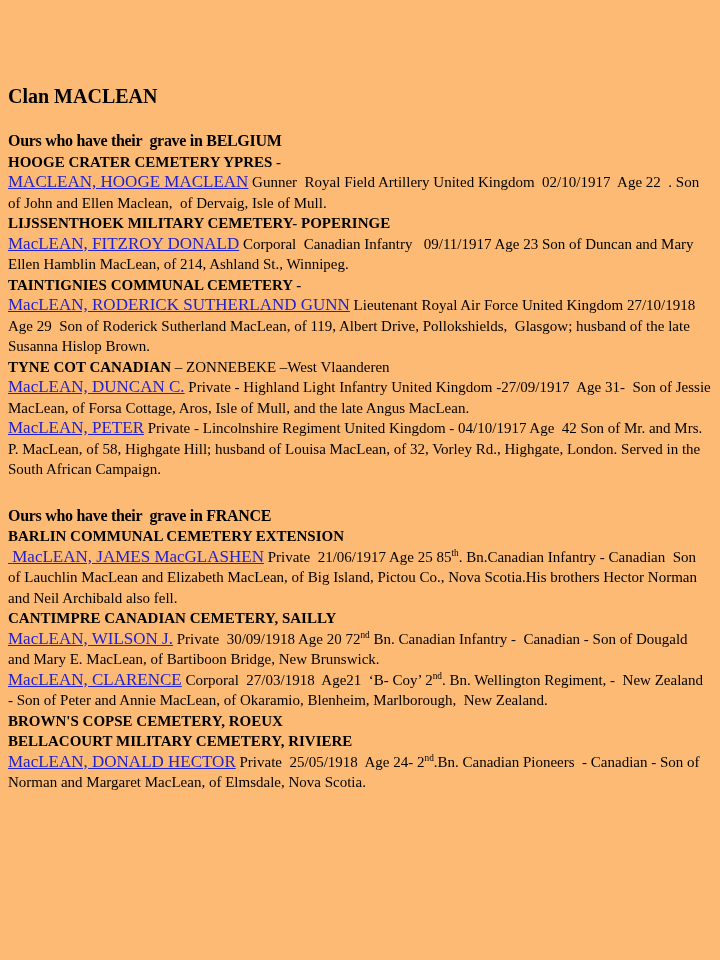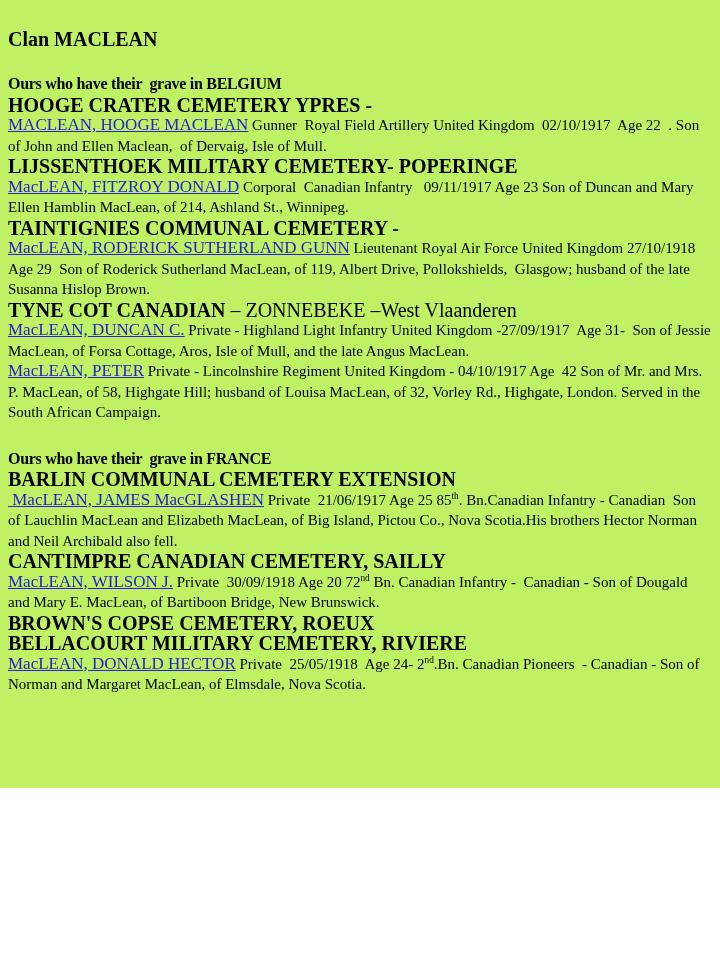--- a/index.html
+++ b/index.html
@@ -1,37 +1,37 @@
 <!DOCTYPE html>
 <html style="--link: #2222CC;"><head>
 <meta charset="utf-8">
 <style>
   html,body{margin:0;padding:0;background:#ffffff;}
   .page{
     position:relative;
-    width:720px;height:788px;
-    background:#bef264;
+    width:720px;height:960px;
+    background:#fdba74;
     box-sizing:border-box;
-    padding:27px 8px 0 8px;
+    padding:84px 8px 0 8px;
     font-family:"Liberation Serif", serif;
     color:#000000;
     overflow:hidden;
   }
   h1.doc-title{
     font-size:20px;line-height:24px;font-weight:bold;
     margin:0 0 23px 0;
   }
   .section + .section{margin-top:26px;}
   .section-heading{
     font-size:16px;line-height:20.5px;font-weight:bold;
     letter-spacing:-0.3px;
     white-space:pre-wrap;
   }
   .cemetery{
-    font-size:20px;line-height:20.5px;font-weight:bold;
+    font-size:15px;line-height:20.5px;font-weight:bold;
     white-space:pre-wrap;
   }
   .cemetery .rest{font-weight:normal;}
   p.entry{
     font-size:15px;line-height:20.5px;margin:0;
     white-space:pre-wrap;
   }
   p.entry a.name-link{
     font-size:17px;
     color:var(--link,#2222CC);
@@ -61,18 +61,19 @@
         <div class="cemetery"><span class="bold">TYNE COT CANADIAN</span><span class="rest"> – ZONNEBEKE –West Vlaanderen</span></div>
         <p class="entry"><a class="name-link">MacLEAN, DUNCAN C.</a><span> Private - Highland Light Infantry United Kingdom -27/09/1917  Age 31-  Son of Jessie MacLean, of Forsa Cottage, Aros, Isle of Mull, and the late Angus MacLean.</span></p>
         <p class="entry"><a class="name-link">MacLEAN, PETER</a><span> Private - Lincolnshire Regiment United Kingdom - 04/10/1917 Age  42 Son of Mr. and Mrs. P. MacLean, of 58, Highgate Hill; husband of Louisa MacLean, of 32, Vorley Rd., Highgate, London. Served in the South African Campaign.</span></p>
       </div>
       <div class="section">
         <div class="section-heading">Ours who have their  grave in FRANCE</div>
         <div class="cemetery"><span class="bold">BARLIN COMMUNAL CEMETERY EXTENSION</span></div>
         <p class="entry"><a class="name-link"> MacLEAN, JAMES MacGLASHEN</a><span> Private  21/06/1917 Age 25 85</span><sup>th</sup><span>. Bn.Canadian Infantry - Canadian  Son of Lauchlin MacLean and Elizabeth MacLean, of Big Island, Pictou Co., Nova Scotia.His brothers Hector Norman and Neil Archibald also fell.</span></p>
         <div class="cemetery"><span class="bold">CANTIMPRE CANADIAN CEMETERY, SAILLY</span></div>
         <p class="entry"><a class="name-link">MacLEAN, WILSON J.</a><span> Private  30/09/1918 Age 20 72</span><sup>nd</sup><span> Bn. Canadian Infantry -  Canadian - Son of Dougald and Mary E. MacLean, of Bartiboon Bridge, New Brunswick.</span></p>
+        <p class="entry"><a class="name-link">MacLEAN, CLARENCE</a><span> Corporal  27/03/1918  Age21  ‘B- Coy’ 2</span><sup>nd</sup><span>. Bn. Wellington Regiment, -  New Zealand  - Son of Peter and Annie MacLean, of Okaramio, Blenheim, Marlborough,  New Zealand.</span></p>
         <div class="cemetery"><span class="bold">BROWN'S COPSE CEMETERY, ROEUX</span></div>
         <div class="cemetery"><span class="bold">BELLACOURT MILITARY CEMETERY, RIVIERE</span></div>
         <p class="entry"><a class="name-link">MacLEAN, DONALD HECTOR</a><span> Private  25/05/1918  Age 24- 2</span><sup>nd</sup><span>.Bn. Canadian Pioneers  - Canadian - Son of Norman and Margaret MacLean, of Elmsdale, Nova Scotia.</span></p>
       </div>
     </div>
 </div>
 
 </body></html>

